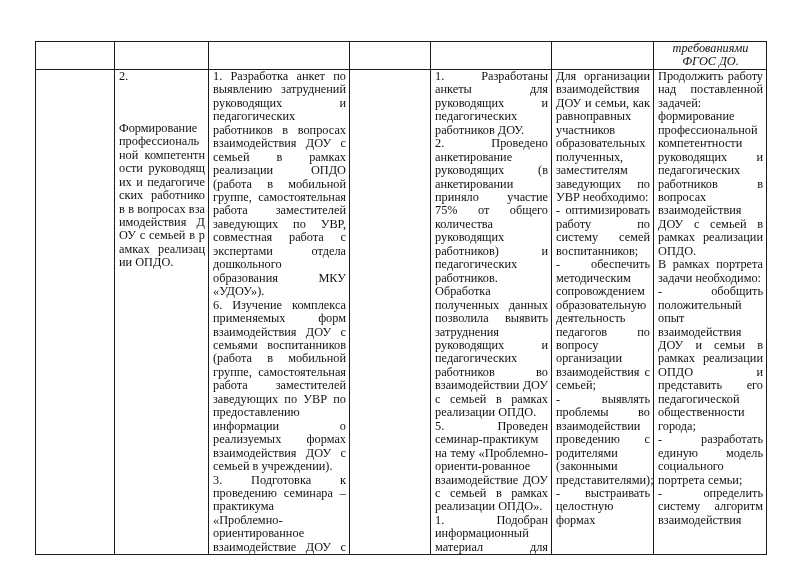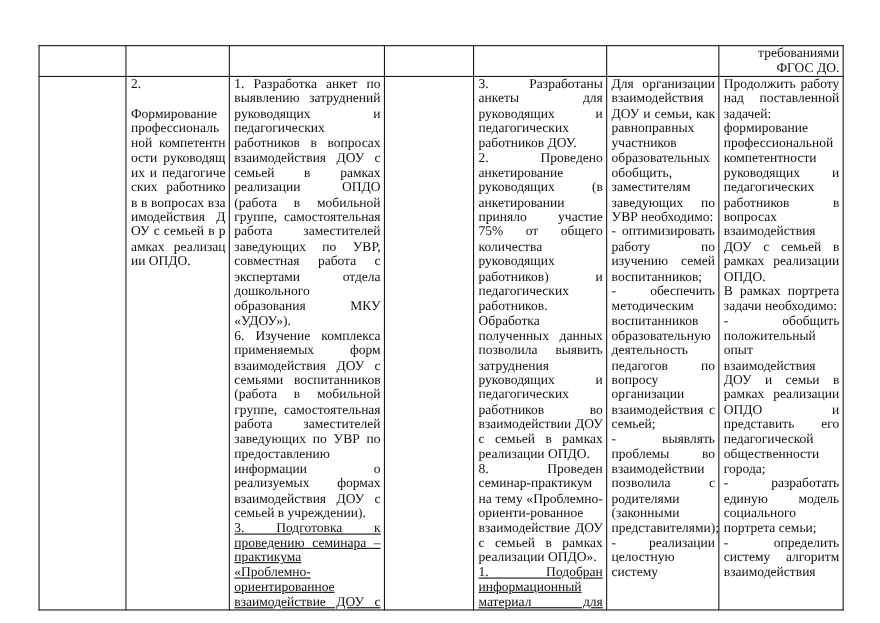--- a/index.html
+++ b/index.html
@@ -20,21 +20,21 @@
   table.doc-table td {
     border: 1px solid #1a1a1a;
     vertical-align: top;
     padding: 0 3px 0 4px;
     text-align: justify;
     overflow: hidden;
   }
   tr.row-top { height: 26px; }
   tr.row-main { height: 447px; }
   .para { display: block; margin: 0; text-align: justify; text-align-last: left; }
-  .para.just-last { text-align-last: justify; text-decoration: underline; }
+  .para.just-last { text-align-last: justify; }
   .num-line { display: block; }
   .gap { display: block; height: 13.45px; }
   .c1 { width: 79px; }
   .c2 { width: 94px; }
   .c3 { width: 141px; }
   .c4 { width: 81px; }
   .c5 { width: 121px; }
   .c6 { width: 102px; }
   .c7 { width: 113px; }
 </style>
@@ -53,47 +53,47 @@
         <col class="c7">
     </colgroup>
     <tbody>
         <tr class="row-top">
       <td></td>
       <td></td>
       <td></td>
       <td></td>
       <td></td>
       <td></td>
-      <td style="text-align:right;">требованиями ФГОС ДО.</td>
+      <td style="text-align:center;font-style:italic;">требованиями ФГОС ДО.</td>
     </tr>
     <tr class="row-main">
       <td></td>
       <td>
         <span class="num-line">2.</span>
         <span class="gap"></span>
-        <span class="para" style="word-break:break-all;">Формирование профессиональной компетентности руководящих и педагогических работников в вопросах взаимодействия ДОУ с семьей в рамках реализации ОПДО.</span>
+        <span class="para" style="word-break:break-all;margin-top:25px;">Формирование профессиональной компетентности руководящих и педагогических работников в вопросах взаимодействия ДОУ с семьей в рамках реализации ОПДО.</span>
       </td>
       <td>
         <span class="para">1. Разработка анкет по выявлению затруднений руководящих и педагогических работников в вопросах взаимодействия ДОУ с семьей в рамках реализации ОПДО (работа в мобильной группе, самостоятельная работа заместителей заведующих по УВР, совместная работа с экспертами отдела дошкольного образования МКУ «УДОУ»).</span>
         <span class="para">6. Изучение комплекса применяемых форм взаимодействия ДОУ с семьями воспитанников (работа в мобильной группе, самостоятельная работа заместителей заведующих по УВР по предоставлению информации о реализуемых формах взаимодействия ДОУ с семьей в учреждении).</span>
         <span class="para just-last">3. Подготовка к проведению семинара – практикума «Проблемно-ориентированное взаимодействие ДОУ с</span>
       </td>
       <td></td>
       <td>
-        <span class="para">3. Разработаны анкеты для руководящих и педагогических работников ДОУ.</span>
+        <span class="para">1. Разработаны анкеты для руководящих и педагогических работников ДОУ.</span>
         <span class="para">2. Проведено анкетирование руководящих (в анкетировании приняло участие 75% от общего количества руководящих работников) и педагогических работников. Обработка полученных данных позволила выявить затруднения руководящих и педагогических работников во взаимодействии ДОУ с семьей в рамках реализации ОПДО.</span>
-        <span class="para">8. Проведен семинар-практикум на тему «Проблемно-ориенти-рованное взаимодействие ДОУ с семьей в рамках реализации ОПДО».</span>
+        <span class="para">5. Проведен семинар-практикум на тему «Проблемно-ориенти-рованное взаимодействие ДОУ с семьей в рамках реализации ОПДО».</span>
         <span class="para just-last">1. Подобран информационный материал для</span>
       </td>
       <td>
-        <span class="para">Для организации взаимодействия ДОУ и семьи, как равноправных участников образовательных обобщить, заместителям заведующих по УВР необходимо:</span>
-        <span class="para">- оптимизировать работу по изучению семей воспитанников;</span>
-        <span class="para">- обеспечить методическим воспитанников образовательную деятельность педагогов по вопросу организации взаимодействия с семьей;</span>
-        <span class="para">- выявлять проблемы во взаимодействии позволила с родителями (законными представителями);</span>
-        <span class="para">- реализации целостную систему</span>
+        <span class="para">Для организации взаимодействия ДОУ и семьи, как равноправных участников образовательных полученных, заместителям заведующих по УВР необходимо:</span>
+        <span class="para">- оптимизировать работу по систему семей воспитанников;</span>
+        <span class="para">- обеспечить методическим сопровождением образовательную деятельность педагогов по вопросу организации взаимодействия с семьей;</span>
+        <span class="para">- выявлять проблемы во взаимодействии проведению с родителями (законными представителями);</span>
+        <span class="para">- выстраивать целостную формах</span>
       </td>
       <td>
         <span class="para">Продолжить работу над поставленной задачей: формирование профессиональной компетентности руководящих и педагогических работников в вопросах взаимодействия ДОУ с семьей в рамках реализации ОПДО.</span>
         <span class="para">В рамках портрета задачи необходимо:</span>
         <span class="para">- обобщить положительный опыт взаимодействия ДОУ и семьи в рамках реализации ОПДО и представить его педагогической общественности города;</span>
         <span class="para">- разработать единую модель социального портрета семьи;</span>
         <span class="para">- определить систему алгоритм взаимодействия</span>
       </td>
     </tr>
   </tbody>

